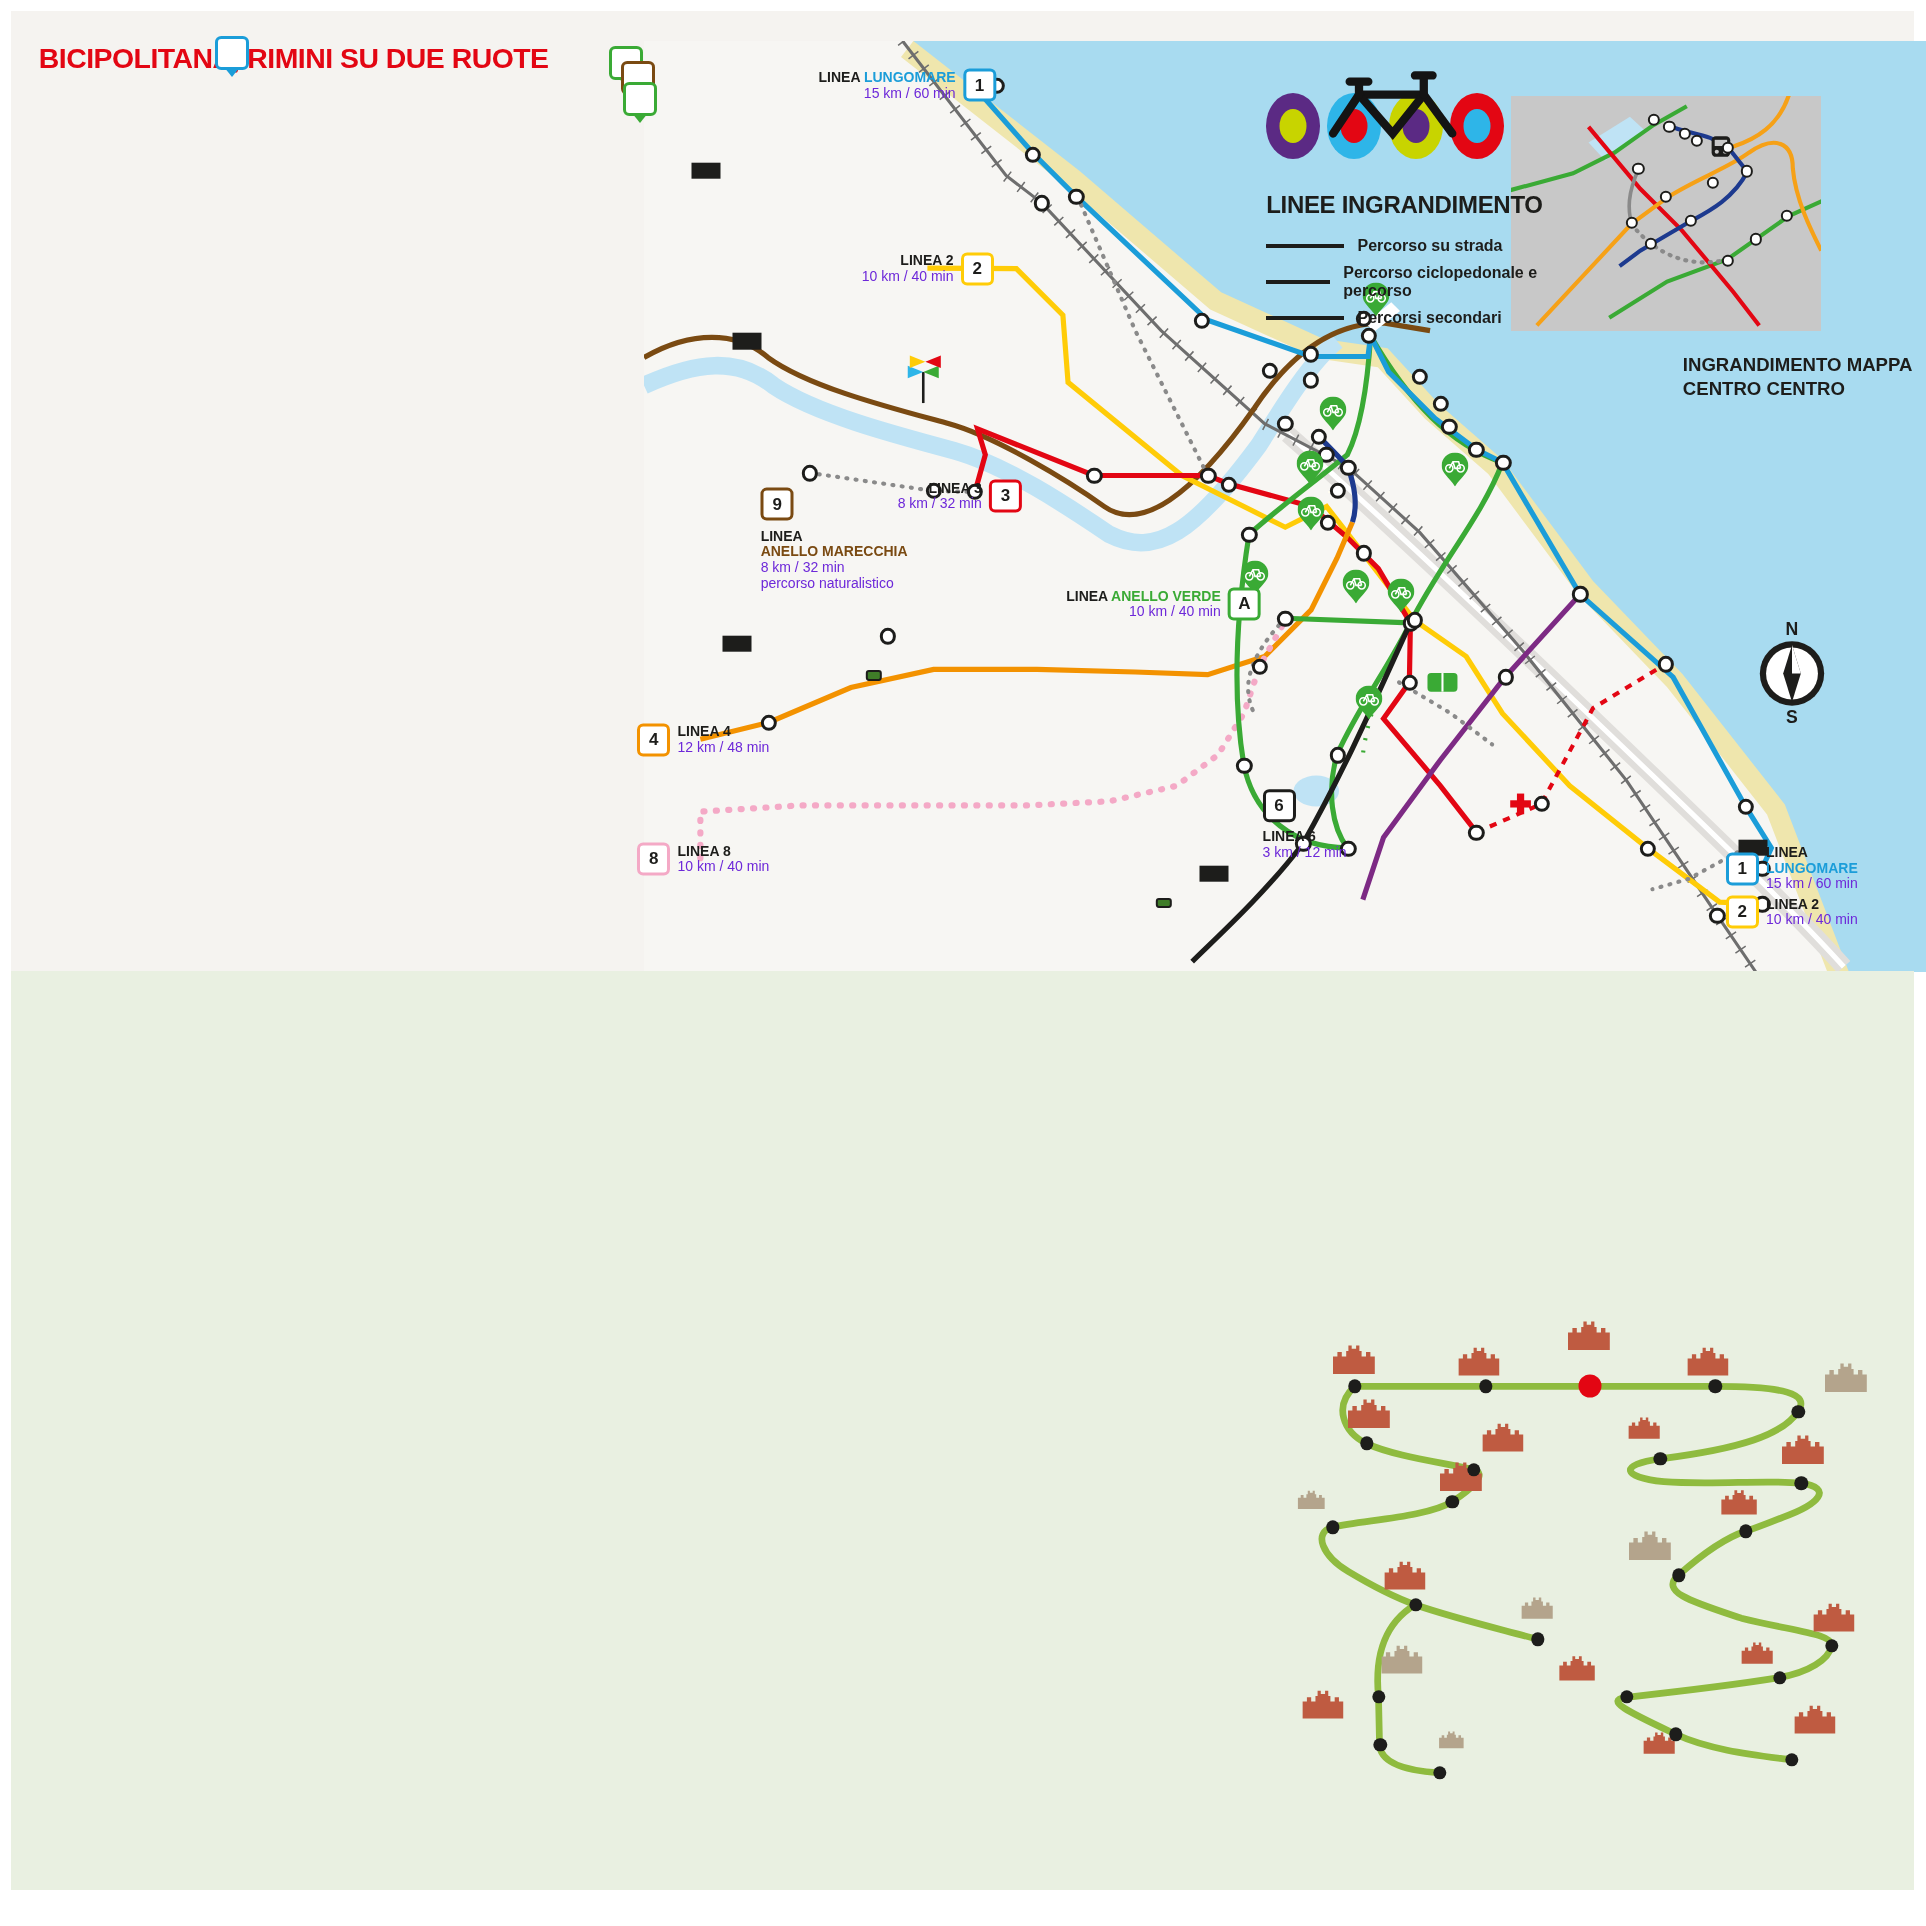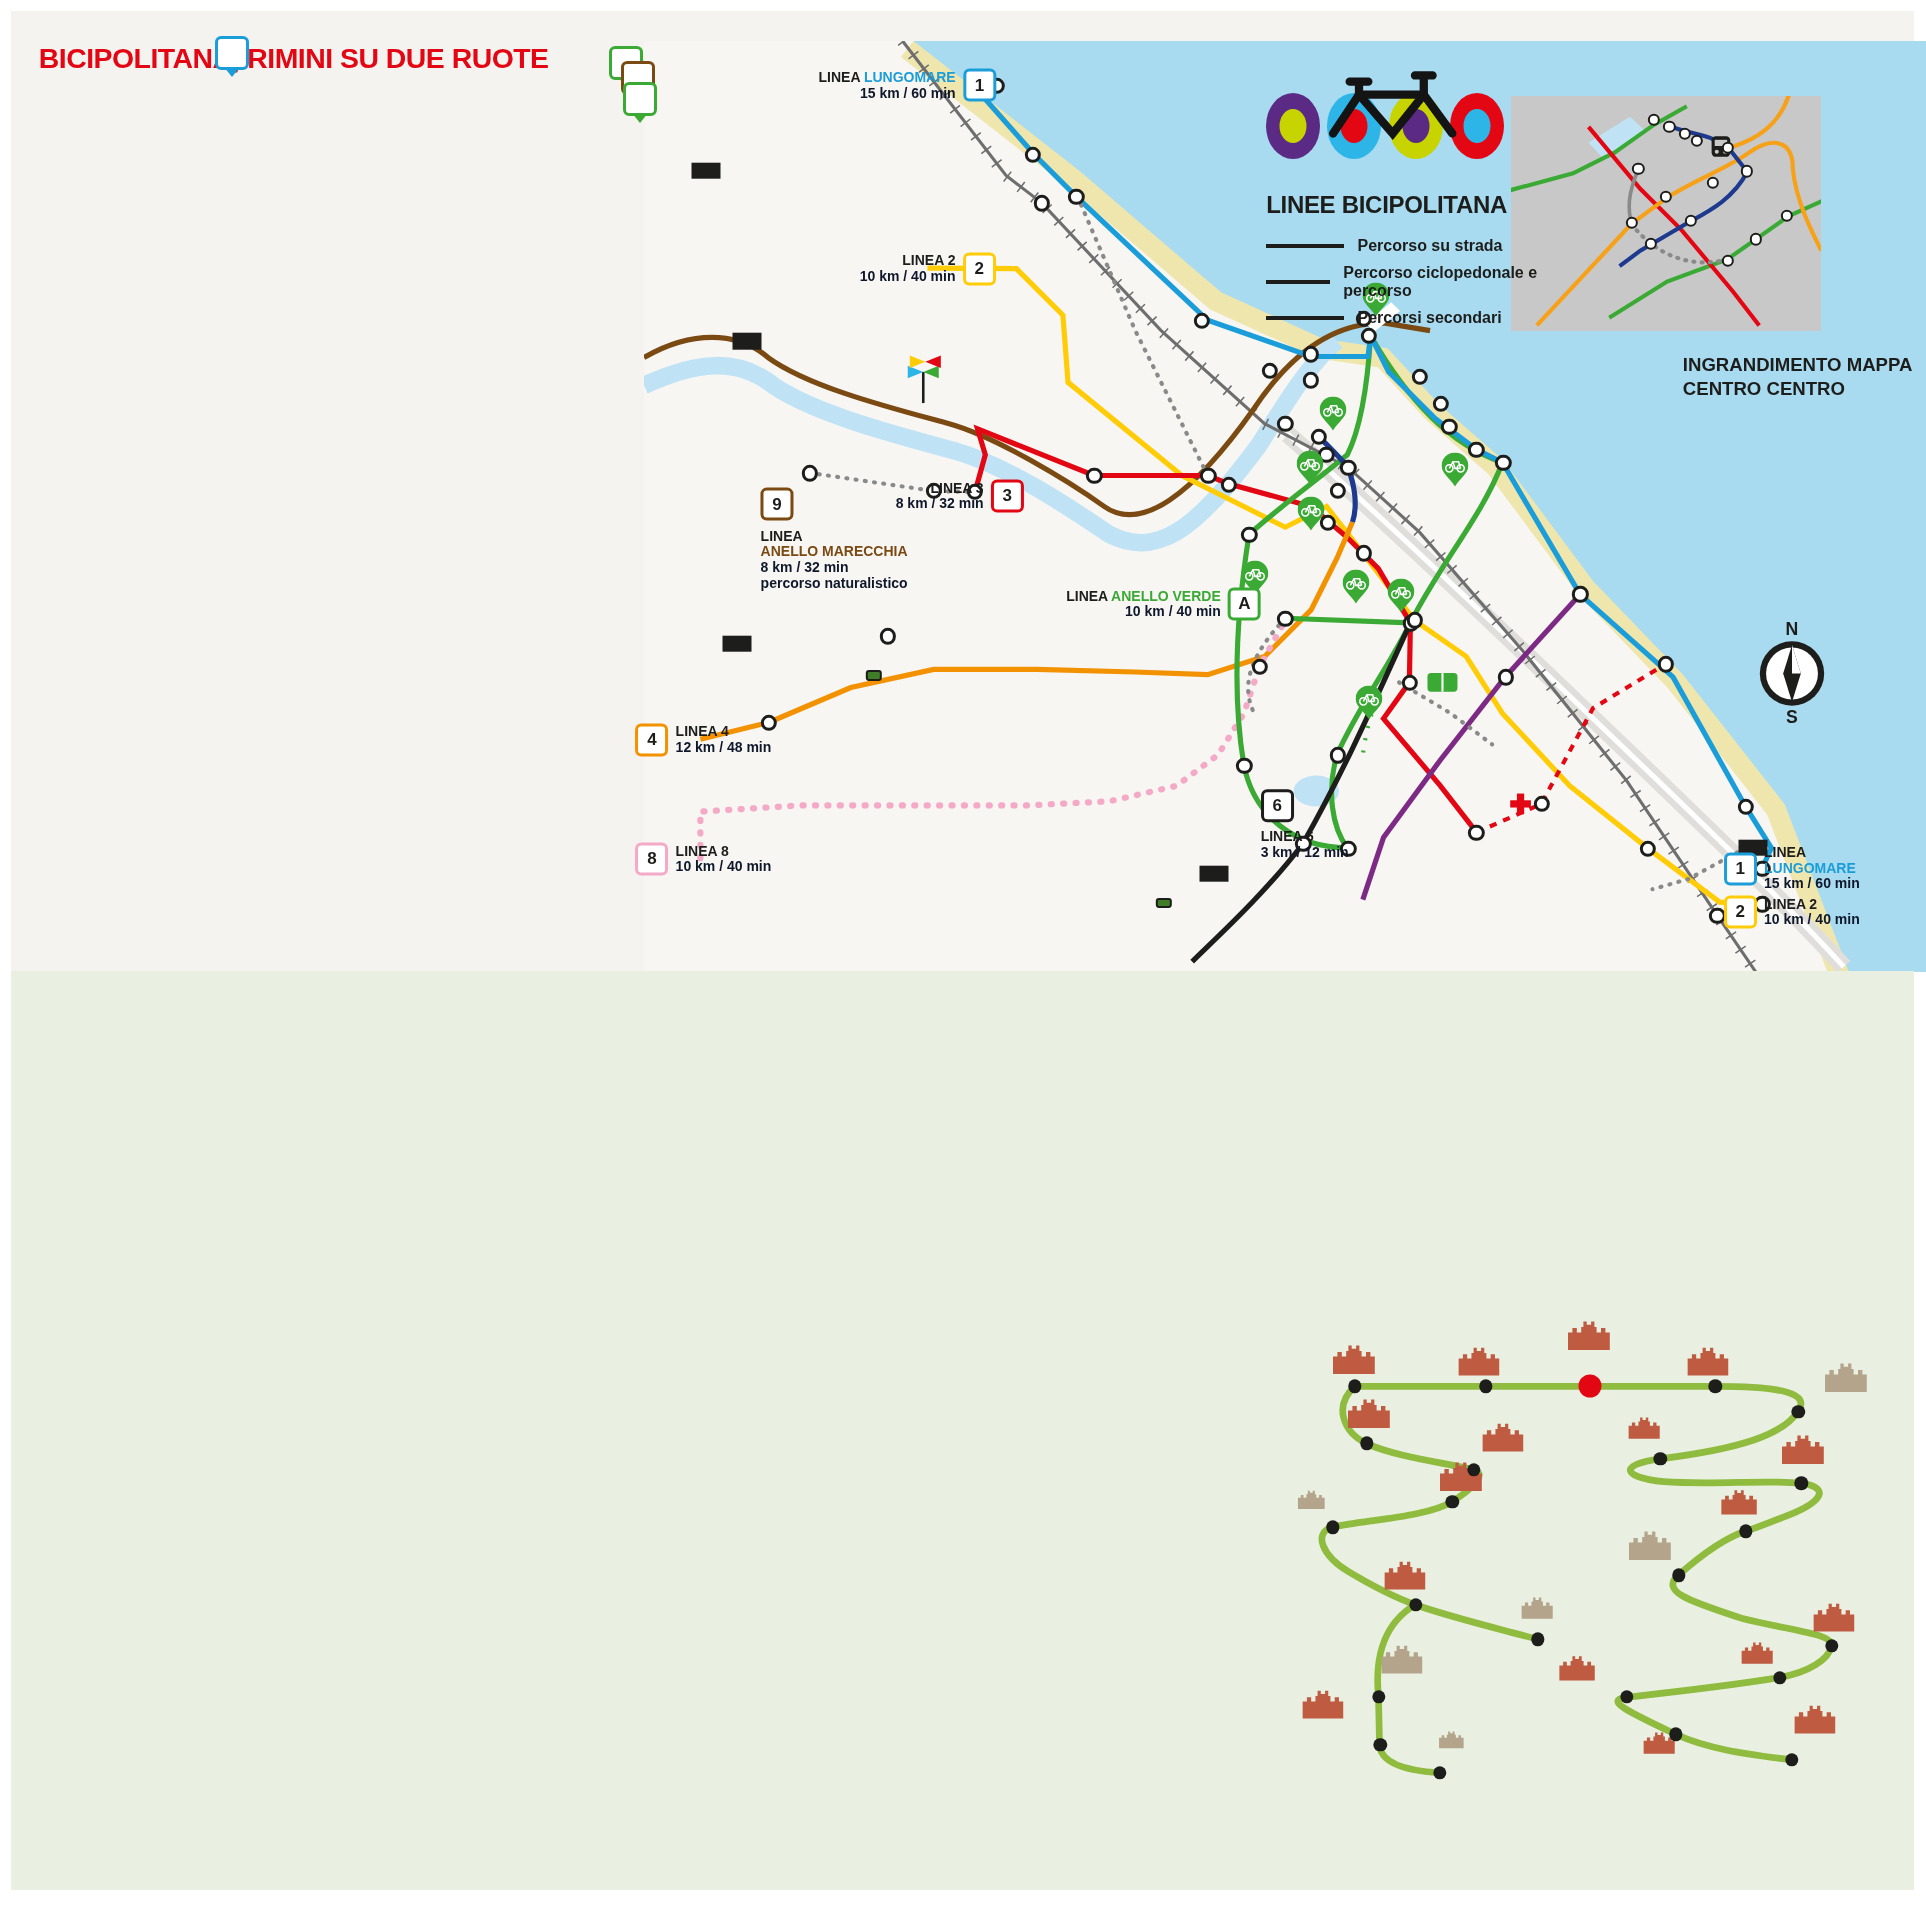--- a/index.html
+++ b/index.html
@@ -28,21 +28,21 @@
   .mlabel.icon{font-weight:normal;z-index:4}
   .dot{position:absolute;width:10.3px;height:10.3px;border:3.1px solid #1d1d1b;background:#fff;
         border-radius:50%;transform:translate(-50%,-50%);z-index:7;}
   .sign{position:absolute;transform:translate(-50%,-50%);background:#1d1d1b;color:#fff;font-weight:bold;
         font-size:16px;line-height:1.15;padding:8.3px 14.5px;white-space:nowrap;z-index:12;text-align:left;}
   .badge{position:absolute;transform:translate(-50%,-50%);display:flex;align-items:center;gap:7.2px;z-index:12;}
   .badge .num{flex:0 0 auto;width:27px;height:27px;background:#fff;border:3.6px solid var(--c,#333);
         border-radius:6.2px;display:flex;align-items:center;justify-content:center;
         font-weight:bold;font-size:17px;}
   .blabel{font-weight:bold;font-size:14px;line-height:1.12;text-align:left;white-space:nowrap;}
-  .blabel .info{color:#0f172a;font-weight:bold;}
+  .blabel .info{color:#6d28d9;font-weight:normal;}
   .blabel .lu{color:#1b9dd9}.blabel .lg{color:#3aaa35}.blabel .lbr{color:#7a4a12}
   .badge.side-l{flex-direction:row-reverse;}
   .badge.side-l .blabel{text-align:right;}
   .badge.side-b{flex-direction:column;align-items:flex-start;}
   .bikepin{position:absolute;transform:translate(-50%,-85%);z-index:9;}
   .a14{position:absolute;transform:translate(-50%,-50%);background:#3f7d28;color:#fff;font-weight:bold;
         font-size:11.4px;padding:3.1px 6.2px;border:2.1px solid #1d1d1b;border-radius:3.1px;z-index:8;}
   
   #legend{position:absolute;left:48.5%;top:5.5%;width:23%;z-index:15;}
   #legend .logo{display:flex;gap:7.2px;margin-bottom:20.7px;position:relative;height:78px;}
@@ -458,21 +458,21 @@
                 <i></i>
               </span>
               <span class="oval" style="--c: #c8d400; --c2: #5b2a84;">
                 <i></i>
               </span>
               <span class="oval" style="--c: #e30613; --c2: #2eb5e8;">
                 <i></i>
               </span>
             </span>
         </div>
-        <h2>LINEE BICIPOLITANA</h2>
+        <h2>LINEE INGRANDIMENTO</h2>
         <div>
 
         <div class="litem dash">
               <span class="lsample"></span>
               <span>Percorso su strada</span>
             </div>
             <div class="litem solid">
               <span class="lsample"></span>
               <span>Percorso ciclopedonale e percorso</span>
             </div>

